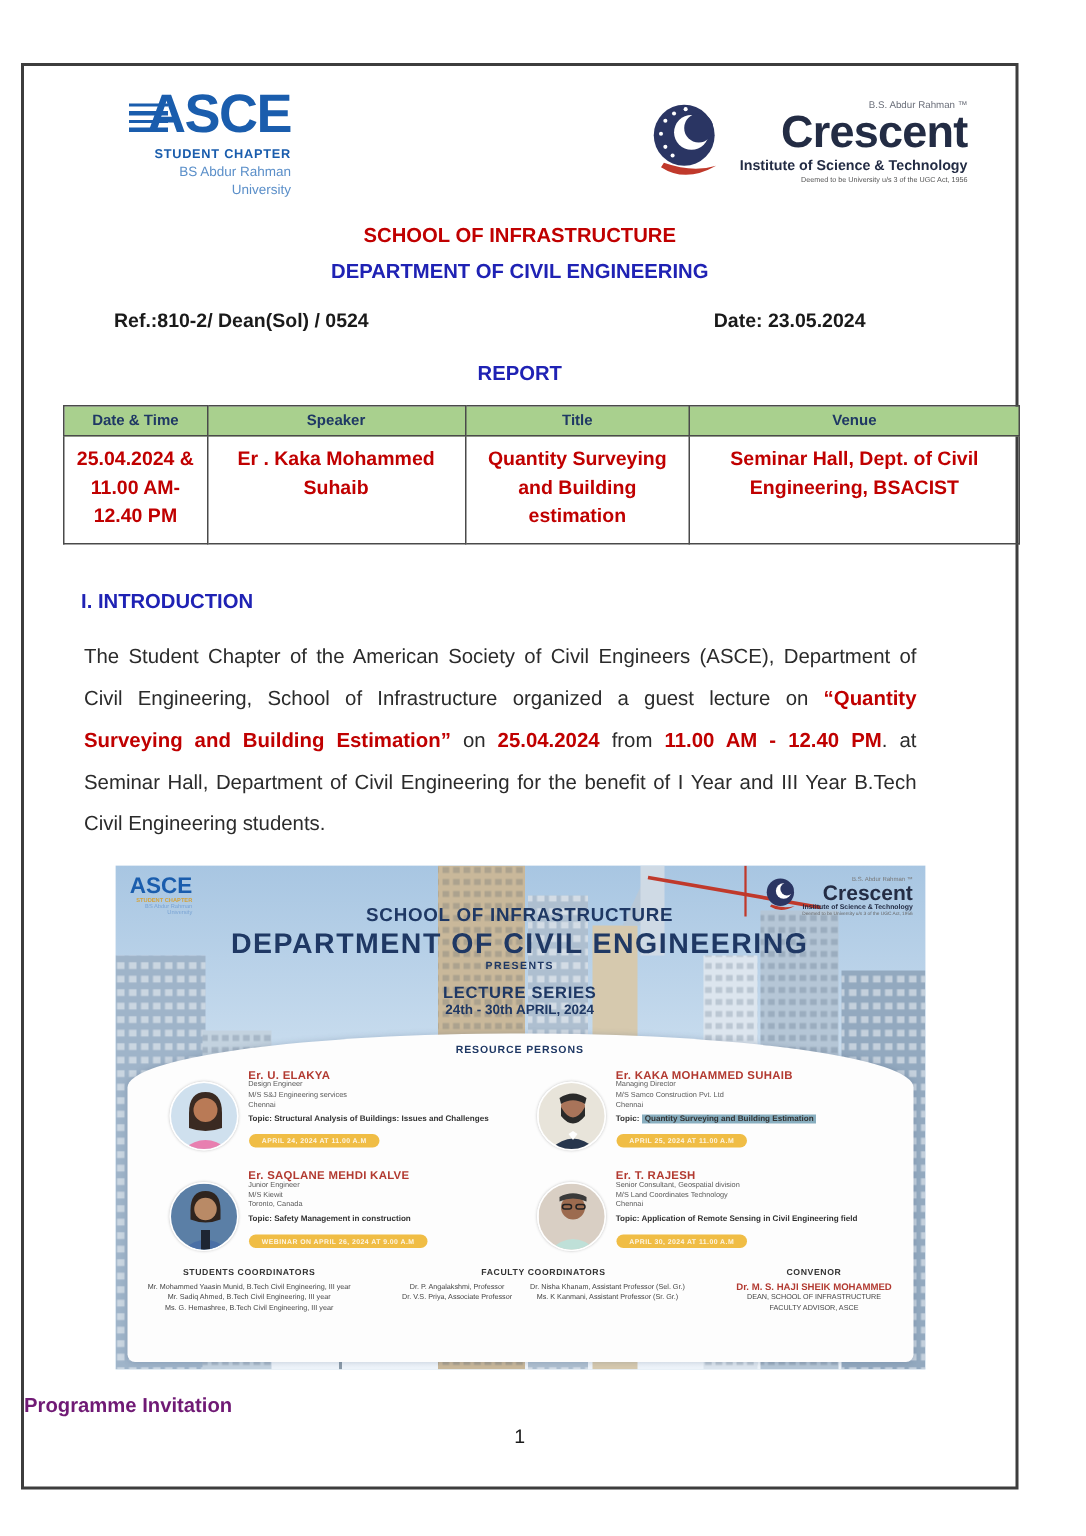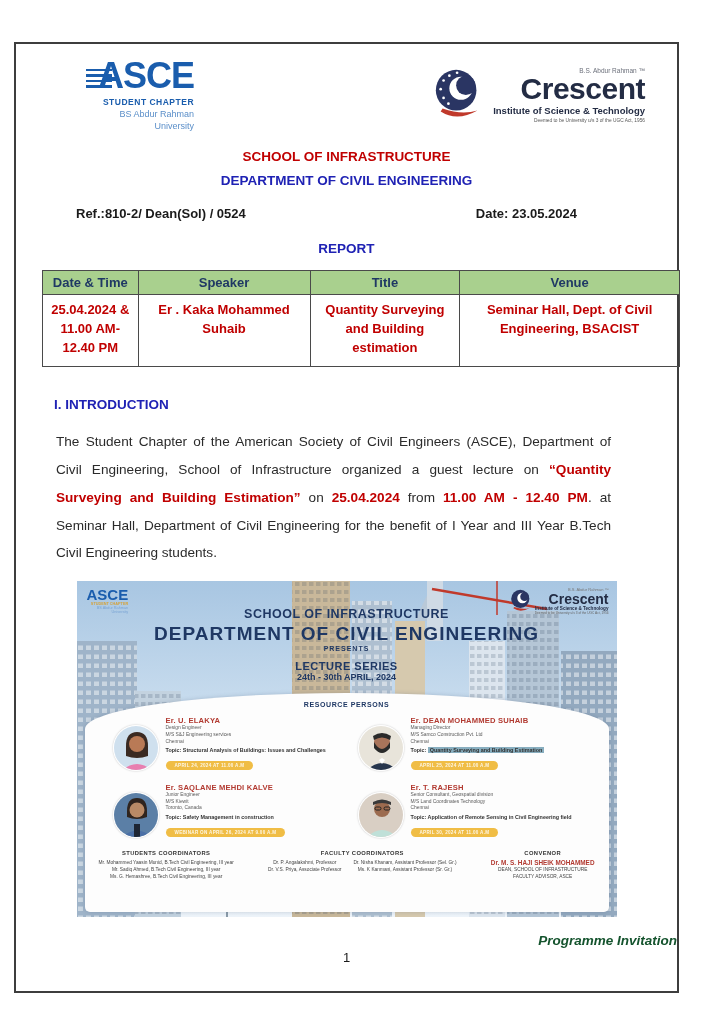--- a/index.html
+++ b/index.html
@@ -36,21 +36,21 @@
   .center { text-align:center; }
   .t-school { margin-top:18px; font-size:13.5px; font-weight:bold; color:#c00000; }
   .t-dept { margin-top:9px; font-size:13.5px; font-weight:bold; color:#1f22b4; }
   .ref-row { display:flex; justify-content:space-between; margin:18px 100px 0 60px; font-size:13px; font-weight:bold; color:#1a1a1a; }
   .t-report { margin-top:20px; font-size:13.5px; font-weight:bold; color:#1f22b4; }
   .t-subject { margin-top:4px; font-size:13.5px; font-weight:bold; color:#1f22b4; }
 
   
   table.event { border-collapse:collapse; margin:14px 0 0 26px; width:638px; table-layout:fixed; }
   table.event th, table.event td { border:1.5px solid #4a4a4a; text-align:center; vertical-align:top; padding:3px 4px; }
-  table.event th { background:#a9d08e; color:#1f3864; font-size:13px; font-weight:bold; padding:4px; }
+  table.event th { background:#a9d08e; color:#1f3864; font-size:10px; font-weight:bold; padding:4px; }
   table.event td { color:#c00000; font-size:13px; font-weight:bold; line-height:1.45; padding-top:6px; height:72px; }
   .cw1{width:15%}.cw2{width:27%}.cw3{width:23.5%}.cw4{width:34.5%}
 
   
   .intro-h { margin:30px 0 0 38px; font-size:13.5px; font-weight:bold; color:#1f22b4; }
   .intro-p { margin:16px 66px 0 40px; font-size:13.6px; color:#2b2b2b; text-align:justify; line-height:2.05; }
   .seg-red { color:#c00000; font-weight:bold; }
 
   
   .poster { position:relative; width:540px; height:336px; margin:14px auto 0; overflow:hidden; background:#cfe0f0; }
@@ -92,21 +92,21 @@
   .pill { display:inline-block; margin-top:3px; background:#f0bd45; color:#fdf6e4; font-size:4.6px; font-weight:bold; padding:2px 9px; border-radius:6px; letter-spacing:.3px; }
 
   .coords { display:flex; justify-content:space-between; margin:12px 14px 0 14px; }
   .coord-col { text-align:center; }
   .coord-title { font-size:5.8px; font-weight:bold; color:#333; letter-spacing:.4px; }
   .coord-line { font-size:4.8px; color:#444; line-height:1.5; }
   .fac-cols { display:flex; gap:12px; margin-top:3px; }
   .conv-name { margin-top:3px; font-size:6.4px; font-weight:bold; color:#b23a31; }
 
   
-  .caption { text-align:right; margin-top:16px; font-size:13.5px; font-weight:bold; color:#14532d;font-style:italic; }
+  .caption { text-align:left; margin-top:16px; font-size:13.5px; font-weight:bold; color:#701a75; }
   .page-num { position:absolute; left:0; right:0; bottom:26px; text-align:center; font-size:13px; color:#1a1a1a; }
 
   svg { display:block; }
 </style>
 </head>
 <body>
 
 <div class="frame">
 
   <div class="logo-row">
@@ -280,21 +280,21 @@
             <svg width="46" height="46" viewBox="0 0 46 46">
               <rect width="46" height="46" fill="#e8e4da"></rect>
               <circle cx="23" cy="16" r="8" fill="#a9745a"></circle>
               <path d="M15 16 Q23 30 31 16 L31 22 Q23 32 15 22 Z" fill="#2a2a2a"></path>
               <path d="M14 10 Q23 4 32 10 L31 14 Q23 9 15 14 Z" fill="#2a2a2a"></path>
               <path d="M6 46 Q23 28 40 46 Z" fill="#27364d"></path>
               <path d="M20 34 L23 38 L26 34 L23 32 Z" fill="#ffffff"></path>
             </svg>
           </span>
           <span class="p-info">
-            <div class="p-name">Er. DEAN MOHAMMED SUHAIB</div>
+            <div class="p-name">Er. KAKA MOHAMMED SUHAIB</div>
             <div class="p-line">Managing Director</div>
             <div class="p-line">M/S Samco Construction Pvt. Ltd</div>
             <div class="p-line">Chennai</div>
             <div class="p-topic"><span>Topic:</span> <span class="hl">Quantity Surveying and Building Estimation</span></div>
             <span class="pill">APRIL 25, 2024 AT 11.00 A.M</span>
           </span>
         </div>
 
         <div class="person">
           <span class="photo">

